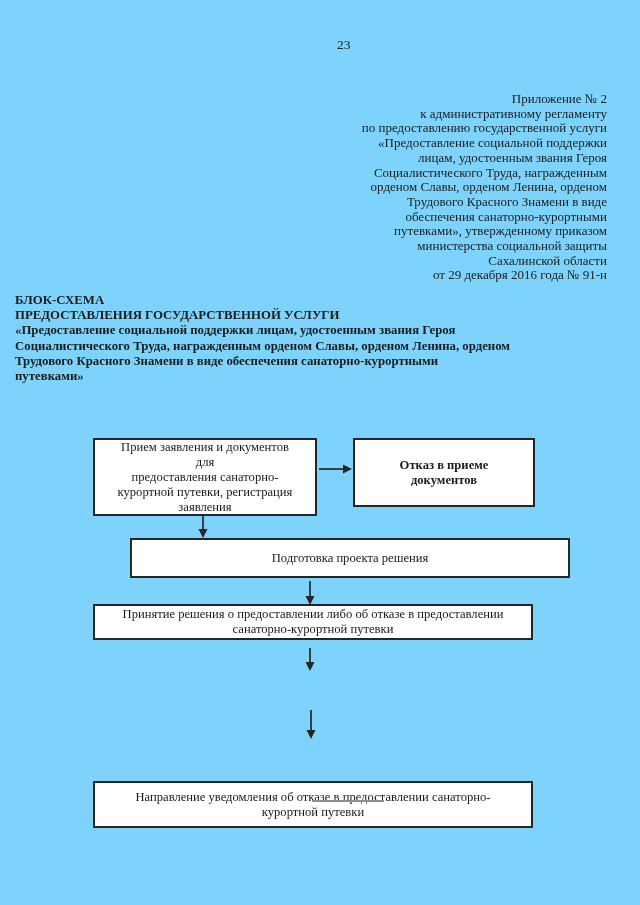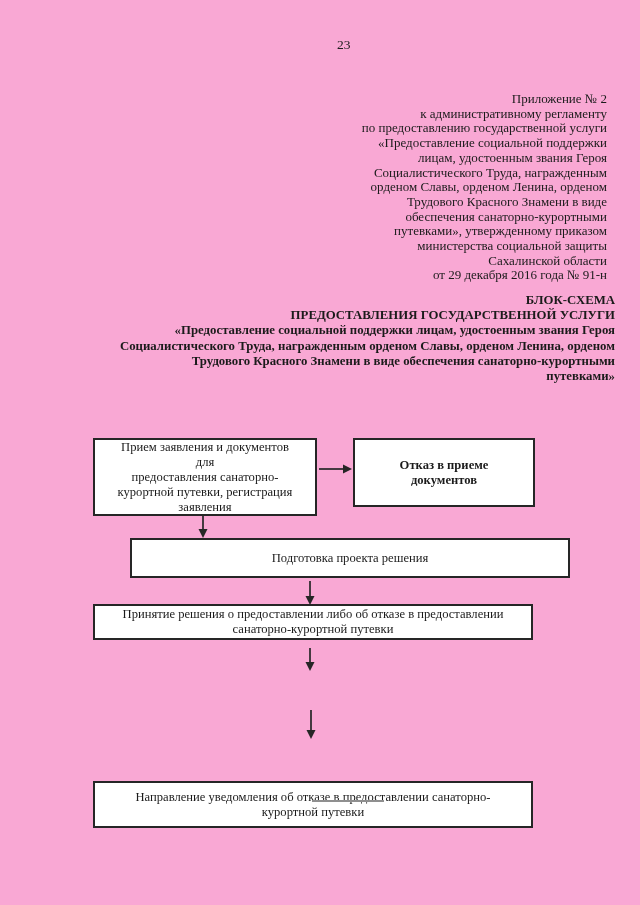--- a/index.html
+++ b/index.html
@@ -1,33 +1,33 @@
 <!DOCTYPE html>
 <html><head>
 <meta charset="utf-8">
 <style>
   html,body{margin:0;padding:0;background:#9a9a9a;}
   .page{
     position:relative;width:640px;height:905px;margin:0 auto;
-    background:#f9a8d4;color:#1b1b1b;
+    background:#7dd3fc;color:#1b1b1b;
     font-family:"Liberation Serif", serif;
     overflow:hidden;
   }
   .page-number{
     position:absolute;top:37px;left:337px;
     font-size:13.5px;
   }
   .annex-note{
     position:absolute;top:92px;right:33px;width:340px;
     text-align:right;font-size:13px;line-height:14.7px;
     white-space:pre-line;
   }
   .doc-title{
     position:absolute;top:293px;left:15px;width:600px;
-    text-align:right;font-weight:bold;font-size:12.8px;line-height:15.2px;
+    text-align:left;font-weight:bold;font-size:12.8px;line-height:15.2px;
   }
   .doc-title .subject{white-space:pre-line;}
   .fc-box{
     position:absolute;box-sizing:border-box;
     border:2px solid #262626;background:#ffffff;
     display:flex;align-items:center;justify-content:center;
     text-align:center;font-size:12.6px;line-height:15px;
     white-space:pre-line;padding:0 19px;
   }
   .box-receive{left:93px;top:438px;width:224px;height:78px;}

